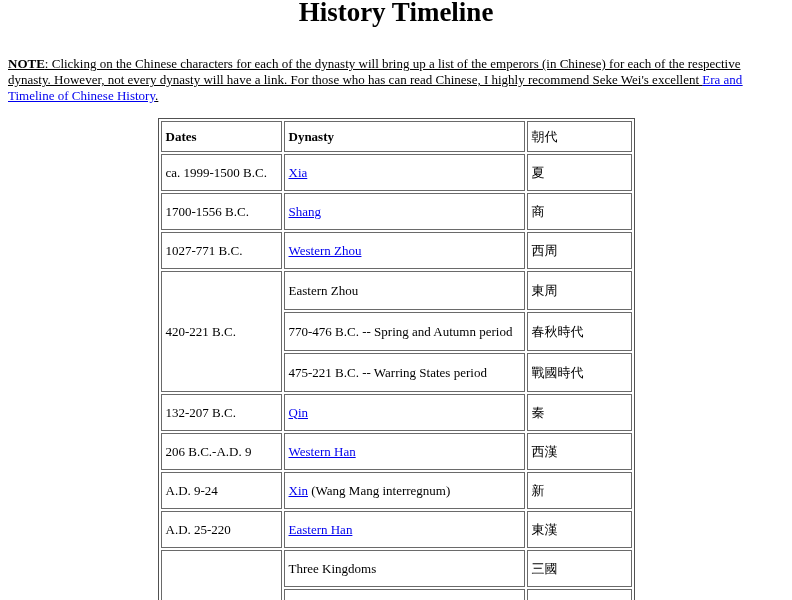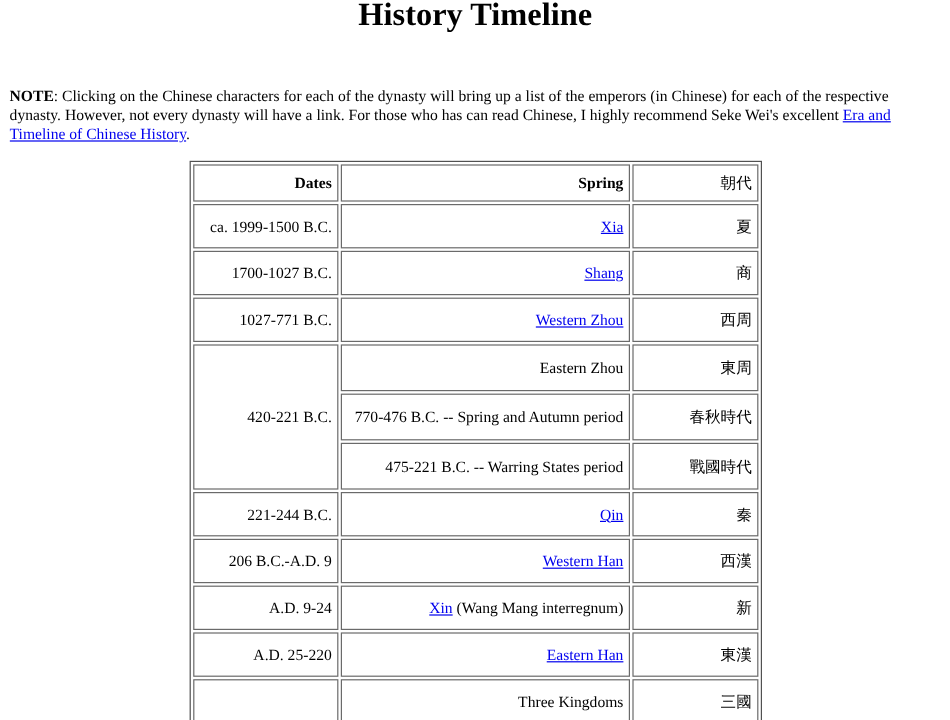--- a/index.html
+++ b/index.html
@@ -10,35 +10,36 @@
     font-size: 13px;
   }
   h1.page-title {
     margin: -3px 0 0 0;
     font-size: 27px;
     line-height: 30px;
     text-align: center;
     font-weight: bold;
   }
   p.note {
-    margin: 45px 0 0 0;
+    margin: 29px 0 0 0;
     font-size: 13px;
     line-height: 16px;
+    text-decoration: underline;
   }
   a { color: #0000EE; text-decoration: underline; cursor: pointer; }
   table.dynasty-table {
     margin: 14px auto 0 auto;
     border-collapse: separate;
     border-spacing: 2px;
     border: 1px solid #515151;
   }
   table.dynasty-table th,
   table.dynasty-table td {
     border: 1px solid #6a6a6a;
-    text-align: right;
+    text-align: left;
     vertical-align: middle;
     padding: 0 4px;
     font-size: 13px;
     white-space: nowrap;
   }
   th.hdr-lat { font-weight: bold; }
   .w-dates { width: 111px; }
   .w-dyn   { width: 231px; }
   .w-cn    { width: 95px;  }
   .cn {
@@ -55,32 +56,32 @@
 <body>
 
 <h1 class="page-title">History Timeline</h1>
 
 <p class="note"><b>NOTE</b><span>: Clicking on the Chinese characters for each of the dynasty will bring up a list of the emperors (in Chinese) for each of the respective dynasty. However, not every dynasty will have a link. For those who has can read Chinese, I highly recommend Seke Wei's excellent </span><a href="#">Era and Timeline of Chinese History</a><span>.</span></p>
 
 <table class="dynasty-table">
   <tbody>
     <tr>
       <th class="hdr-lat w-dates h-hdr">Dates</th>
-      <th class="hdr-lat w-dyn h-hdr">Spring</th>
+      <th class="hdr-lat w-dyn h-hdr">Dynasty</th>
       <th class="cn w-cn h-hdr">朝代</th>
     </tr>
 
     <tr>
       <td class="h-std">ca. 1999-1500 B.C.</td>
       <td class="h-std"><a href="#">Xia</a></td>
       <td class="cn h-std">夏</td>
     </tr>
 
     <tr>
-      <td class="h-std">1700-1027 B.C.</td>
+      <td class="h-std">1700-1556 B.C.</td>
       <td class="h-std"><a href="#">Shang</a></td>
       <td class="cn h-std">商</td>
     </tr>
 
     <tr>
       <td class="h-std">1027-771 B.C.</td>
       <td class="h-std"><a href="#">Western Zhou</a></td>
       <td class="cn h-std">西周</td>
     </tr>
 
@@ -94,21 +95,21 @@
       <td class="h-sub">770-476 B.C. -- Spring and Autumn period</td>
       <td class="cn h-sub">春秋時代</td>
     </tr>
 
     <tr>
       <td class="h-sub">475-221 B.C. -- Warring States period</td>
       <td class="cn h-sub">戰國時代</td>
     </tr>
 
     <tr>
-      <td class="h-std">221-244 B.C.</td>
+      <td class="h-std">132-207 B.C.</td>
       <td class="h-std"><a href="#">Qin</a></td>
       <td class="cn h-std">秦</td>
     </tr>
 
     <tr>
       <td class="h-std">206 B.C.-A.D. 9</td>
       <td class="h-std"><a href="#">Western Han</a></td>
       <td class="cn h-std">西漢</td>
     </tr>
 

